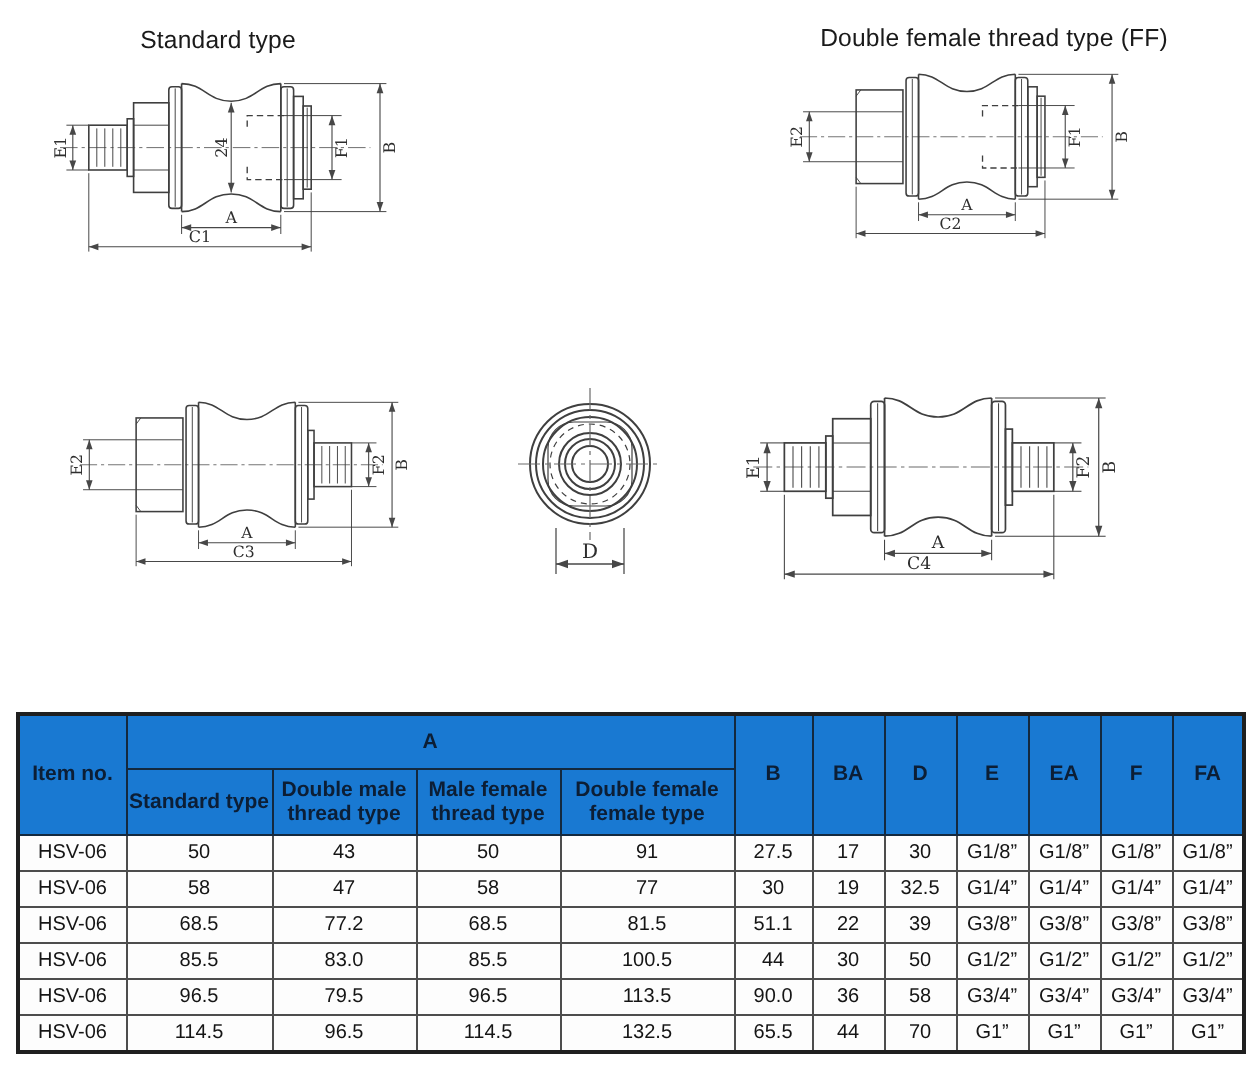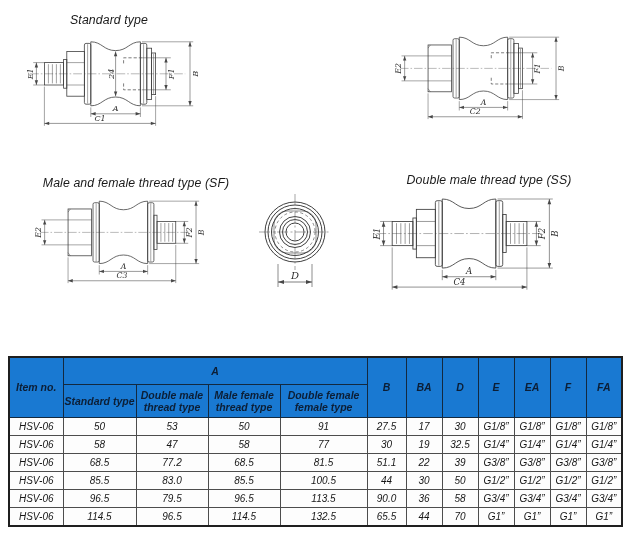--- a/index.html
+++ b/index.html
@@ -1,21 +1,21 @@
 <!DOCTYPE html>
 <html><head>
 <meta charset="utf-8">
 <style>
   html,body{margin:0;padding:0;}
   body{
     width:629px;height:537px;position:relative;overflow:hidden;
     background:#ffffff;font-family:"Liberation Sans",sans-serif;
     --header-bg:#1979d2;--header-text:#0c1e35;--grid:#4d4d4d;--line:#3f3f3f;--row-text:#151515;
   }
-  .stage{position:absolute;inset:0;font-style:italic;}
+  .stage{position:absolute;inset:0;}
   .dtitle{
     position:absolute;transform:translateX(-50%);white-space:nowrap;
     font-size:12.3px;color:#1a1a1a;letter-spacing:.1px;
   }
   .drawing{position:absolute;}
   svg{display:block;overflow:visible;}
   svg .ln{fill:none;stroke:var(--line);stroke-width:1;}
   svg .thin{fill:none;stroke:var(--line);stroke-width:.6;}
   svg .dash{fill:none;stroke:var(--line);stroke-width:.85;stroke-dasharray:4 2.5;}
   svg .dash2{fill:none;stroke:var(--line);stroke-width:.6;stroke-dasharray:3 2.5;}
@@ -39,22 +39,21 @@
   .spec-table thead tr.h1 th{height:26px;}
   .spec-table thead tr.h2 th{height:32px;}
   .spec-table tbody td{height:17px;font-size:10px;color:var(--row-text);background:#fdfdfd;}
 </style>
 </head>
 <body style="--header-bg: #1979d2; --header-text: #0c1e35; --grid: #4d4d4d; --line: #3f3f3f; --row-text: #151515;">
 
 <div class="stage">
 
   <div class="dtitle" style="left:109px;top:13px">Standard type</div>
-  <div class="dtitle" style="left:136px;top:176px">Male and female thread type (SF)</div>
-  <div class="dtitle" style="left:489px;top:173px">Double male thread type (SS)</div>
+  <div class="dtitle" style="left:497px;top:12px">Double female thread  type (FF)</div>
 
   <div class="drawing" style="left:22px;top:24px;width:176px;height:106px">
       <svg viewBox="0 0 220 132" width="100%" height="100%">
         <line x1="10" y1="62" x2="204" y2="62" class="cl"></line>
         <path d="M86,22 C100,22 102,33 117,33 C132,33 134,22 148,22 M86,102 C100,102 102,91 117,91 C132,91 134,102 148,102 M86,22 L86,102 M148,22 L148,102" class="ln"></path>
         <rect x="78" y="24" width="8" height="76" class="ln" rx="2"></rect>
         <line x1="82" y1="25" x2="82" y2="99" class="thin"></line>
         <rect x="148" y="24" width="8" height="76" class="ln" rx="2"></rect>
         <line x1="152" y1="25" x2="152" y2="99" class="thin"></line>
         <rect x="28" y="48" width="24" height="28" class="ln"></rect>
@@ -317,21 +316,21 @@
         <th>Standard type</th>
         <th>Double male thread type</th>
         <th>Male female thread type</th>
         <th>Double female female type</th>
       </tr>
     </thead>
     <tbody>
         <tr>
           <td>HSV-06</td>
           <td>50</td>
-          <td>53</td>
+          <td>43</td>
           <td>50</td>
           <td>91</td>
           <td>27.5</td>
           <td>17</td>
           <td>30</td>
           <td>G1/8”</td>
           <td>G1/8”</td>
           <td>G1/8”</td>
           <td>G1/8”</td>
         </tr>

